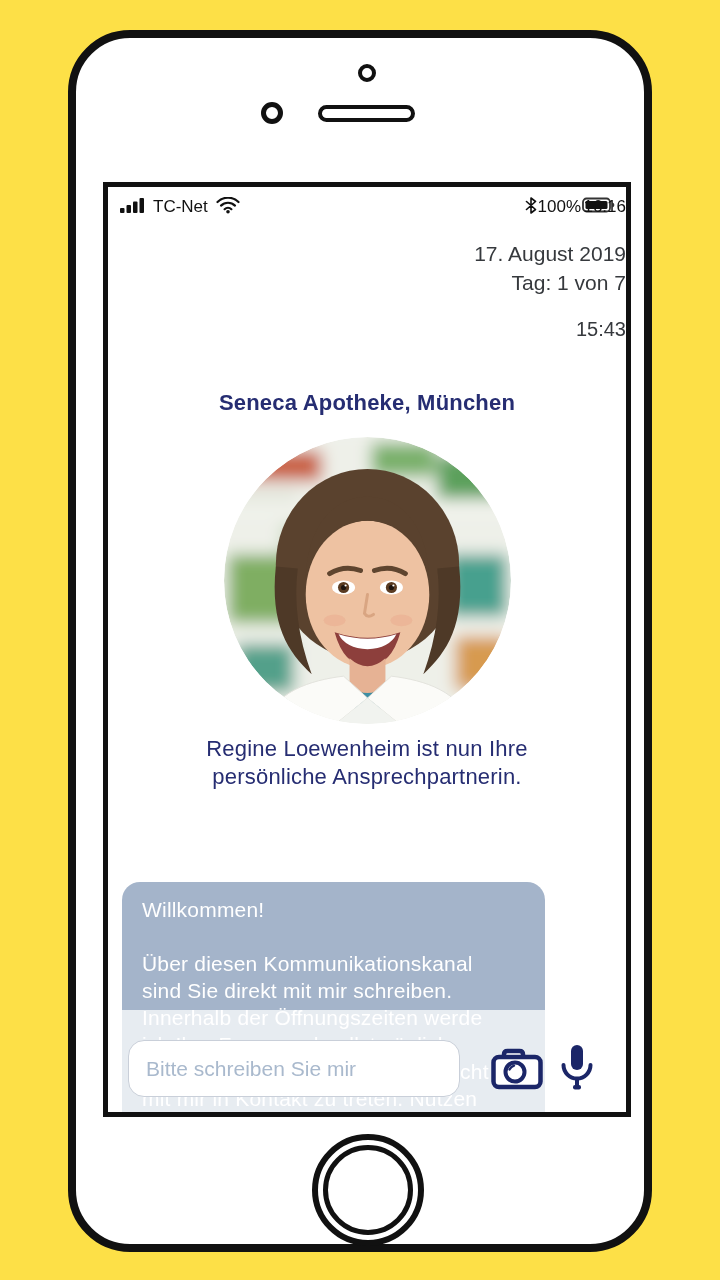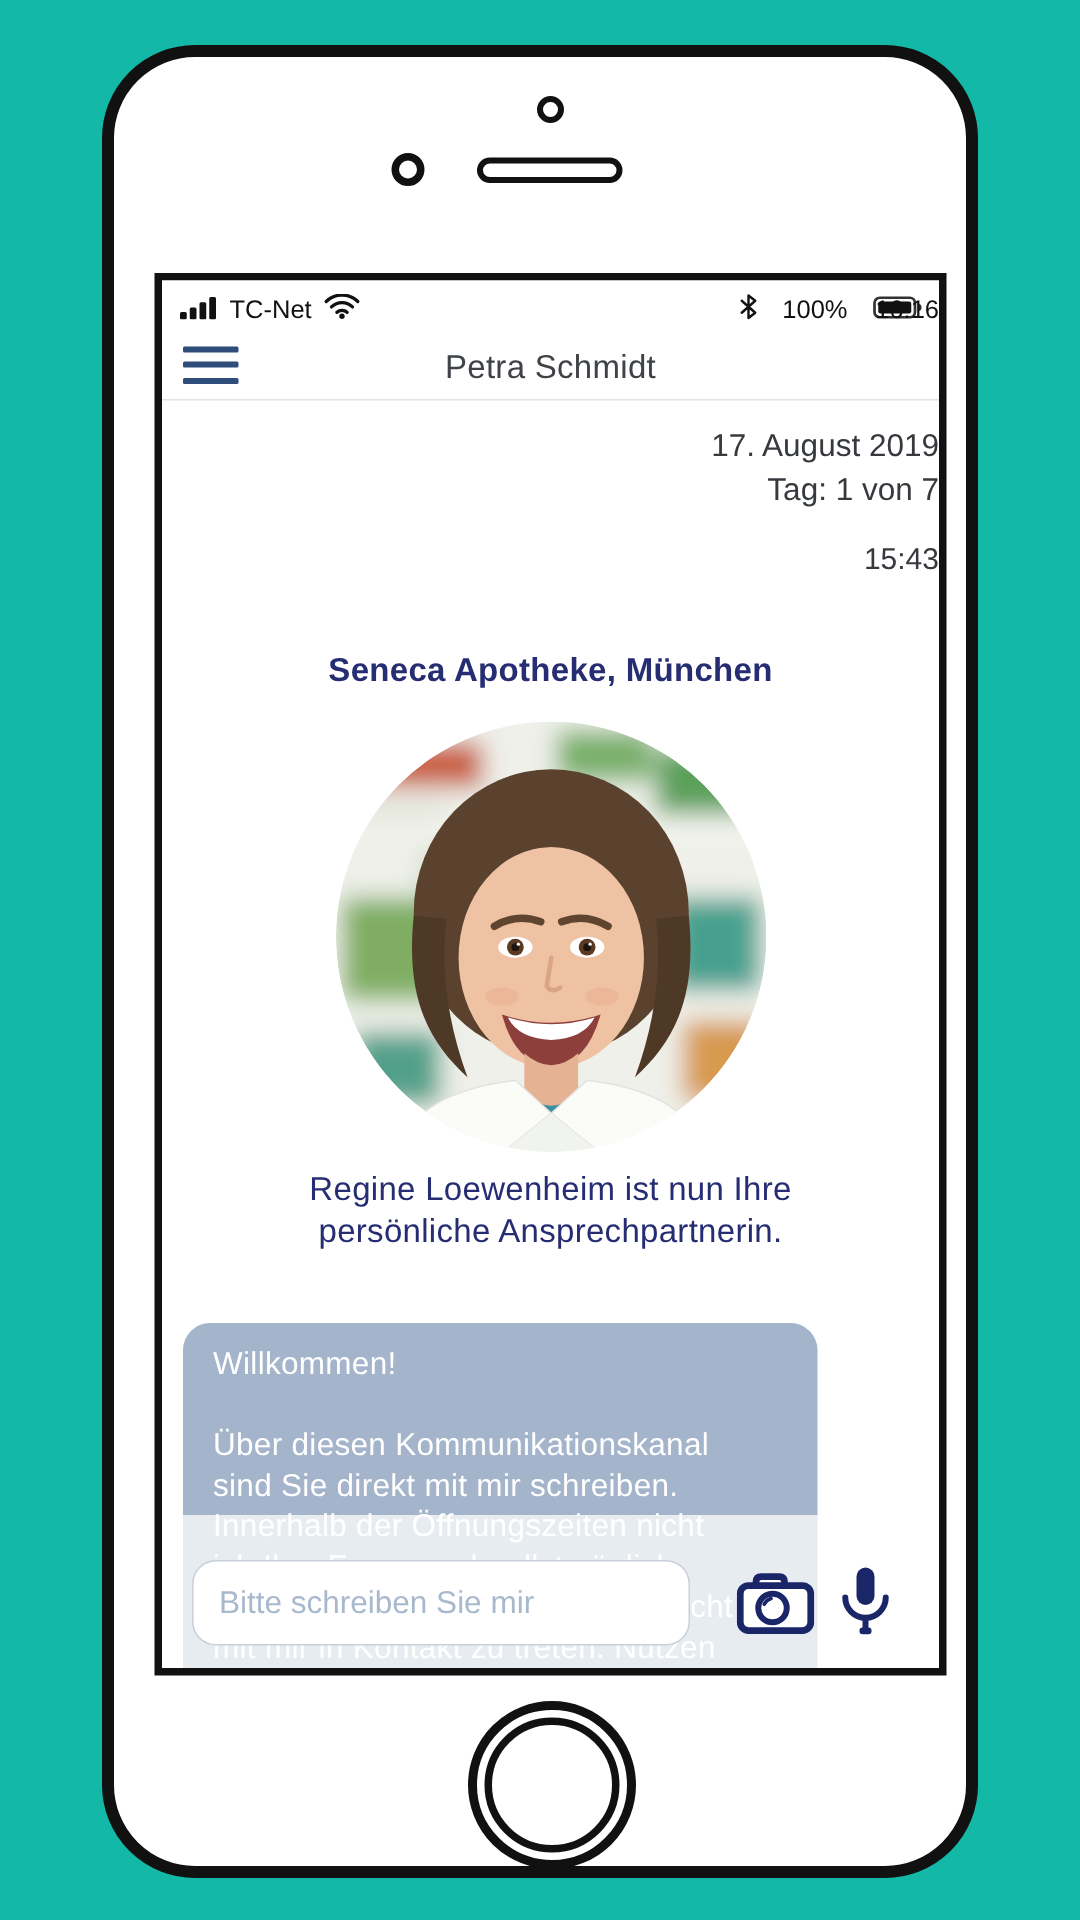--- a/index.html
+++ b/index.html
@@ -1,18 +1,18 @@
 <!DOCTYPE html>
 <html><head>
 <meta charset="utf-8">
 <style>
   * { margin:0; padding:0; box-sizing:border-box; }
   html,body { background:#fff; }
   body { font-family:"Liberation Sans", sans-serif; }
-  .stage { position:relative; width:720px; height:1280px; background:#14b8a6; overflow:hidden; }
+  .stage { position:relative; width:720px; height:1280px; background:#fde047; overflow:hidden; }
 
   
   .phone-frame { position:absolute; left:68px; top:30px; width:584px; height:1222px;
     border:8px solid #111; border-radius:62px; background:#fff; }
   .cam-dot { position:absolute; left:358px; top:64px; width:18px; height:18px;
     border:4px solid #111; border-radius:50%; background:#fff; }
   .front-cam { position:absolute; left:261px; top:102px; width:22px; height:22px;
     border:5px solid #111; border-radius:50%; background:#fff; }
   .speaker { position:absolute; left:318px; top:105px; width:97px; height:17px;
     border:4px solid #111; border-radius:9px; background:#fff; }
@@ -23,21 +23,21 @@
   
   .screen { position:absolute; left:103px; top:182px; width:528px; height:935px;
     border:5px solid #111; background:#fff; }
   .screen-inner { position:relative; width:518px; height:925px; overflow:hidden; background:#fff; }
 
   
   .status-bar { position:relative; height:36px; display:flex; align-items:center; padding:4px 10px 0 12px; }
   .sb-left { display:flex; align-items:center; gap:5px; }
   .sb-carrier { font-size:17px; color:#111; }
   .sb-time { position:absolute; left:0; right:0; text-align:right; font-size:17px; color:#111; }
-  .sb-right { margin-left:auto; display:flex; align-items:center; gap:17px; }
+  .sb-right { margin-left:auto; display:flex; align-items:center; gap:1px; }
   .sb-batt-pct { font-size:17px; color:#111; }
 
   
   .app-header { position:relative; height:44px; display:flex; align-items:center;
     border-bottom:1px solid #e2e2e2; }
   .menu-button { position:absolute; left:14px; top:6px; width:37px; height:28px;
     display:flex; flex-direction:column; justify-content:center; gap:6.5px; cursor:pointer; }
   .menu-bar { width:37px; height:4px; background:#2e4d7b; border-radius:1px; }
   .header-title { width:100%; text-align:center; font-size:22px; color:#3f4347; letter-spacing:.2px; }
 
@@ -110,28 +110,20 @@
           <span>
             <svg width="34" height="16" viewBox="0 0 34 16">
               <rect x="1" y="1.5" width="27" height="13" rx="3.5" stroke="#333" stroke-width="1.8" fill="none"></rect>
               <rect x="3.5" y="4" width="22" height="8" rx="1.5" fill="#111"></rect>
               <path d="M30.5 5.5 v5 a2.6 2.6 0 0 0 0 -5 Z" fill="#333"></path>
             </svg>
           </span>
         </div>
       </div>
 
-      <div class="app-header">
-        <div class="menu-button">
-          <div class="menu-bar"></div>
-          <div class="menu-bar"></div>
-          <div class="menu-bar"></div>
-        </div>
-        <div class="header-title">Petra Schmidt</div>
-      </div>
 
       <div class="date-block">
         <div class="date-line">17. August 2019</div>
         <div class="date-line">Tag: 1 von 7</div>
         <div class="clock-line">15:43</div>
       </div>
 
       <div class="clinic-title">Seneca Apotheke, München</div>
 
       <div class="avatar-wrap">
@@ -202,21 +194,21 @@
       <div class="intro">
         <div>Regine Loewenheim ist nun Ihre</div>
         <div>persönliche Ansprechpartnerin.</div>
       </div>
 
       <div class="chat-bubble">
         <div class="chat-line">Willkommen!</div>
         <div class="chat-line"></div>
         <div class="chat-line">Über diesen Kommunikationskanal</div>
         <div class="chat-line">sind Sie direkt mit mir schreiben.</div>
-        <div class="chat-line">Innerhalb der Öffnungszeiten nicht</div>
+        <div class="chat-line">Innerhalb der Öffnungszeiten werde</div>
         <div class="chat-line">ich Ihre Fragen schnellstmöglich</div>
         <div class="chat-line">beantworten. Scheuen Sie sich nicht</div>
         <div class="chat-line">mit mir in Kontakt zu treten. Nutzen</div>
       </div>
 
       <div class="composer">
         <input class="message-input" type="text" placeholder="Bitte schreiben Sie mir" style="">
         <div class="camera-button">
           <svg width="52" height="42" viewBox="0 0 52 42">
             <path d="M13 10 V6.5 Q13 3 16.5 3 H28.5 Q32 3 32 6.5 V10" stroke="#1b2668" stroke-width="4.5" fill="#fff"></path>

